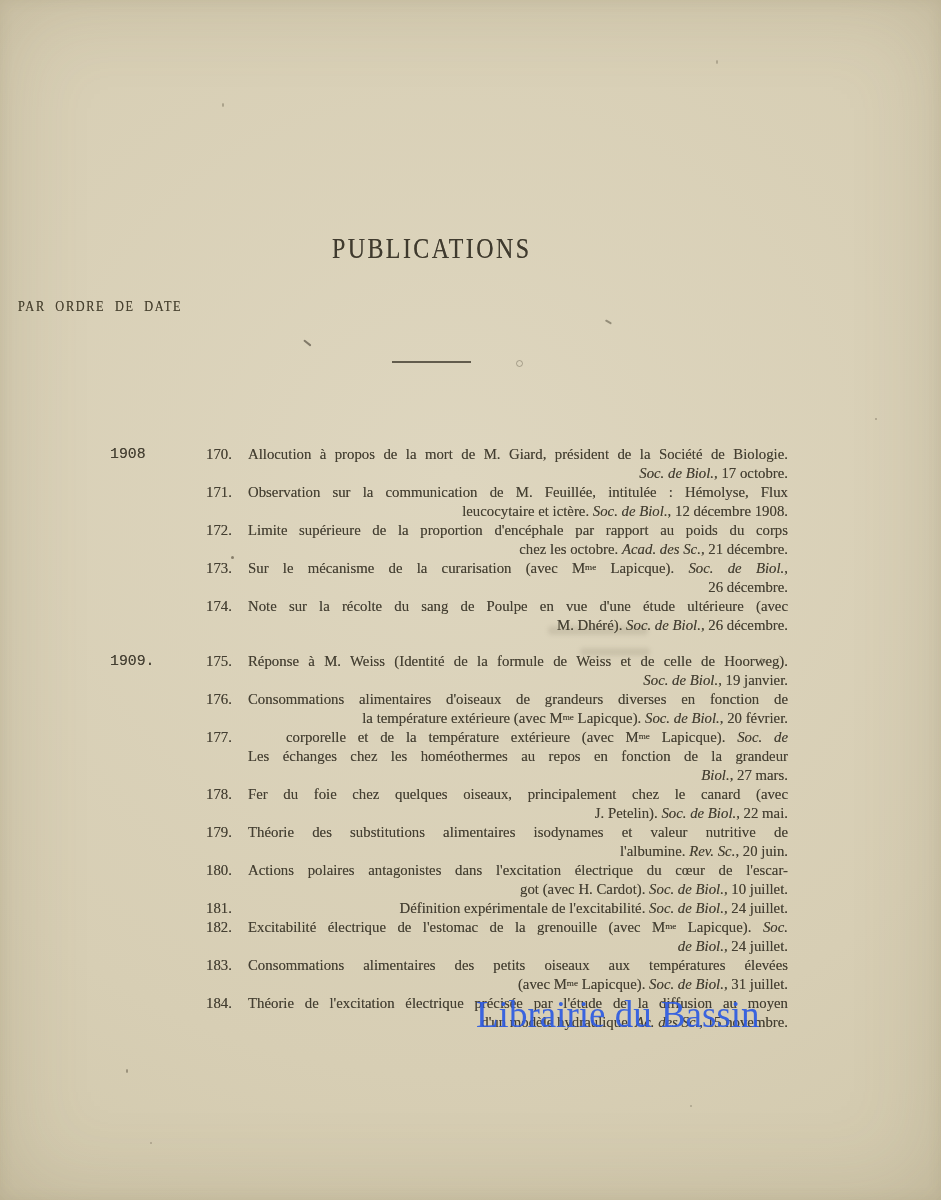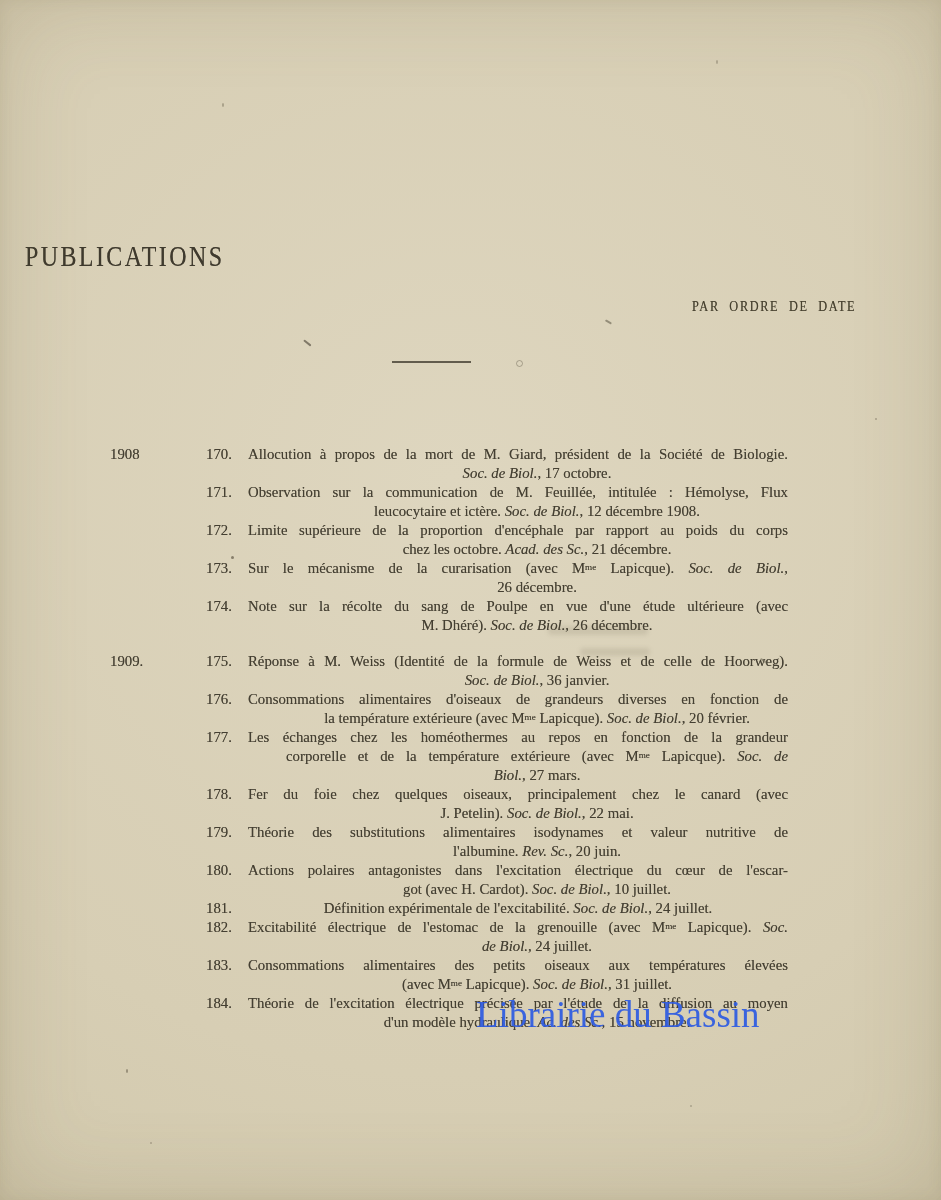--- a/index.html
+++ b/index.html
@@ -9,41 +9,41 @@
     background:radial-gradient(ellipse 120% 90% at 48% 40%, #ded6bf 0%, #d7ceb4 55%, #cdc4a7 100%);
     font-family:"Liberation Serif","DejaVu Serif",serif;
     color:#443f32;
   }
   .page::after{
     content:'';position:absolute;inset:0;pointer-events:none;
     box-shadow:inset 0 0 90px rgba(110,95,60,.20), inset 0 0 14px rgba(110,95,60,.10);
   }
   .ink{ text-shadow:0 0 .5px rgba(62,56,42,.55); }
 
-  .title-wrap{position:absolute;top:232px;left:0;width:864px;text-align:left;margin-top:8px;}
+  .title-wrap{position:absolute;top:232px;left:0;width:864px;text-align:center;}
   .title{
     display:inline-block;font-size:30px;line-height:32px;letter-spacing:3px;
     color:#3f3a2e;transform:scaleX(.8);transform-origin:50% 50%;white-space:nowrap;
   }
-  .subtitle-wrap{position:absolute;top:297px;left:8px;width:866px;text-align:right;}
+  .subtitle-wrap{position:absolute;top:297px;left:0;width:866px;text-align:left;}
   .subtitle{
     display:inline-block;font-size:15px;line-height:15px;letter-spacing:2px;word-spacing:6px;
     color:#47412f;transform:scaleX(.82);transform-origin:50% 50%;white-space:nowrap;
   }
   .rule{position:absolute;left:392px;top:361px;width:79px;height:2px;background:#4c473a;opacity:.85;}
 
   .entries{position:absolute;left:110px;top:445px;width:640px;font-size:14.8px;line-height:19px;}
   .group + .group{margin-top:17px;}
   .erow{display:flex;align-items:flex-start;}
-  .ycell{flex:0 0 50px;width:50px;}
+  .ycell{flex:0 0 50px;width:50px;font-family:Liberation Mono, monospace;}
   .ncell{flex:0 0 42px;width:42px;margin-left:46px;}
   .tcell{flex:0 0 540px;width:540px;}
   .eline{min-height:19px;font-family:Liberation Serif, serif;}
   .eline.jl{text-align:justify;text-align-last:justify;-moz-text-align-last:justify;}
-  .eline.ll{text-align:center;}
+  .eline.ll{text-align:right;}
   .eline.ind{padding-left:38px;}
   .it{font-style:italic;}
   sup{font-size:.62em;vertical-align:.38em;line-height:0;}
 
   .watermark{
     position:absolute;left:476px;top:992px;
     font-family:Liberation Serif, serif;
     font-size:37px;line-height:46px;white-space:nowrap;
     opacity:.93;
   }
@@ -110,37 +110,37 @@
             <div class="eline ll ind"><span>M. Dhéré). </span><span class="it">Soc. de Biol.</span><span>, 26 décembre.</span></div>
           </div>
         </div>
       </div>
       <div class="group">
         <div class="erow">
           <div class="ycell">1909.</div>
           <div class="ncell">175.</div>
           <div class="tcell">
             <div class="eline jl"><span>Réponse à M. Weiss (Identité de la formule de Weiss et de celle de Hoorweg).</span></div>
-            <div class="eline ll ind"><span class="it">Soc. de Biol.</span><span>, 36 janvier.</span></div>
+            <div class="eline ll ind"><span class="it">Soc. de Biol.</span><span>, 19 janvier.</span></div>
           </div>
         </div>
         <div class="erow">
           <div class="ycell"></div>
           <div class="ncell">176.</div>
           <div class="tcell">
             <div class="eline jl"><span>Consommations alimentaires d'oiseaux de grandeurs diverses en fonction de</span></div>
             <div class="eline ll ind"><span>la température extérieure (avec M</span><sup>me</sup><span> Lapicque). </span><span class="it">Soc. de Biol.</span><span>, 20 février.</span></div>
           </div>
         </div>
         <div class="erow">
           <div class="ycell"></div>
           <div class="ncell">177.</div>
           <div class="tcell">
+            <div class="eline jl ind"><span>corporelle et de la température extérieure (avec M</span><sup>me</sup><span> Lapicque). </span><span class="it">Soc. de</span></div>
             <div class="eline jl"><span>Les échanges chez les homéothermes au repos en fonction de la grandeur</span></div>
-            <div class="eline jl ind"><span>corporelle et de la température extérieure (avec M</span><sup>me</sup><span> Lapicque). </span><span class="it">Soc. de</span></div>
             <div class="eline ll ind"><span class="it">Biol.</span><span>, 27 mars.</span></div>
           </div>
         </div>
         <div class="erow">
           <div class="ycell"></div>
           <div class="ncell">178.</div>
           <div class="tcell">
             <div class="eline jl"><span>Fer du foie chez quelques oiseaux, principalement chez le canard (avec</span></div>
             <div class="eline ll ind"><span>J. Petelin). </span><span class="it">Soc. de Biol.</span><span>, 22 mai.</span></div>
           </div>

